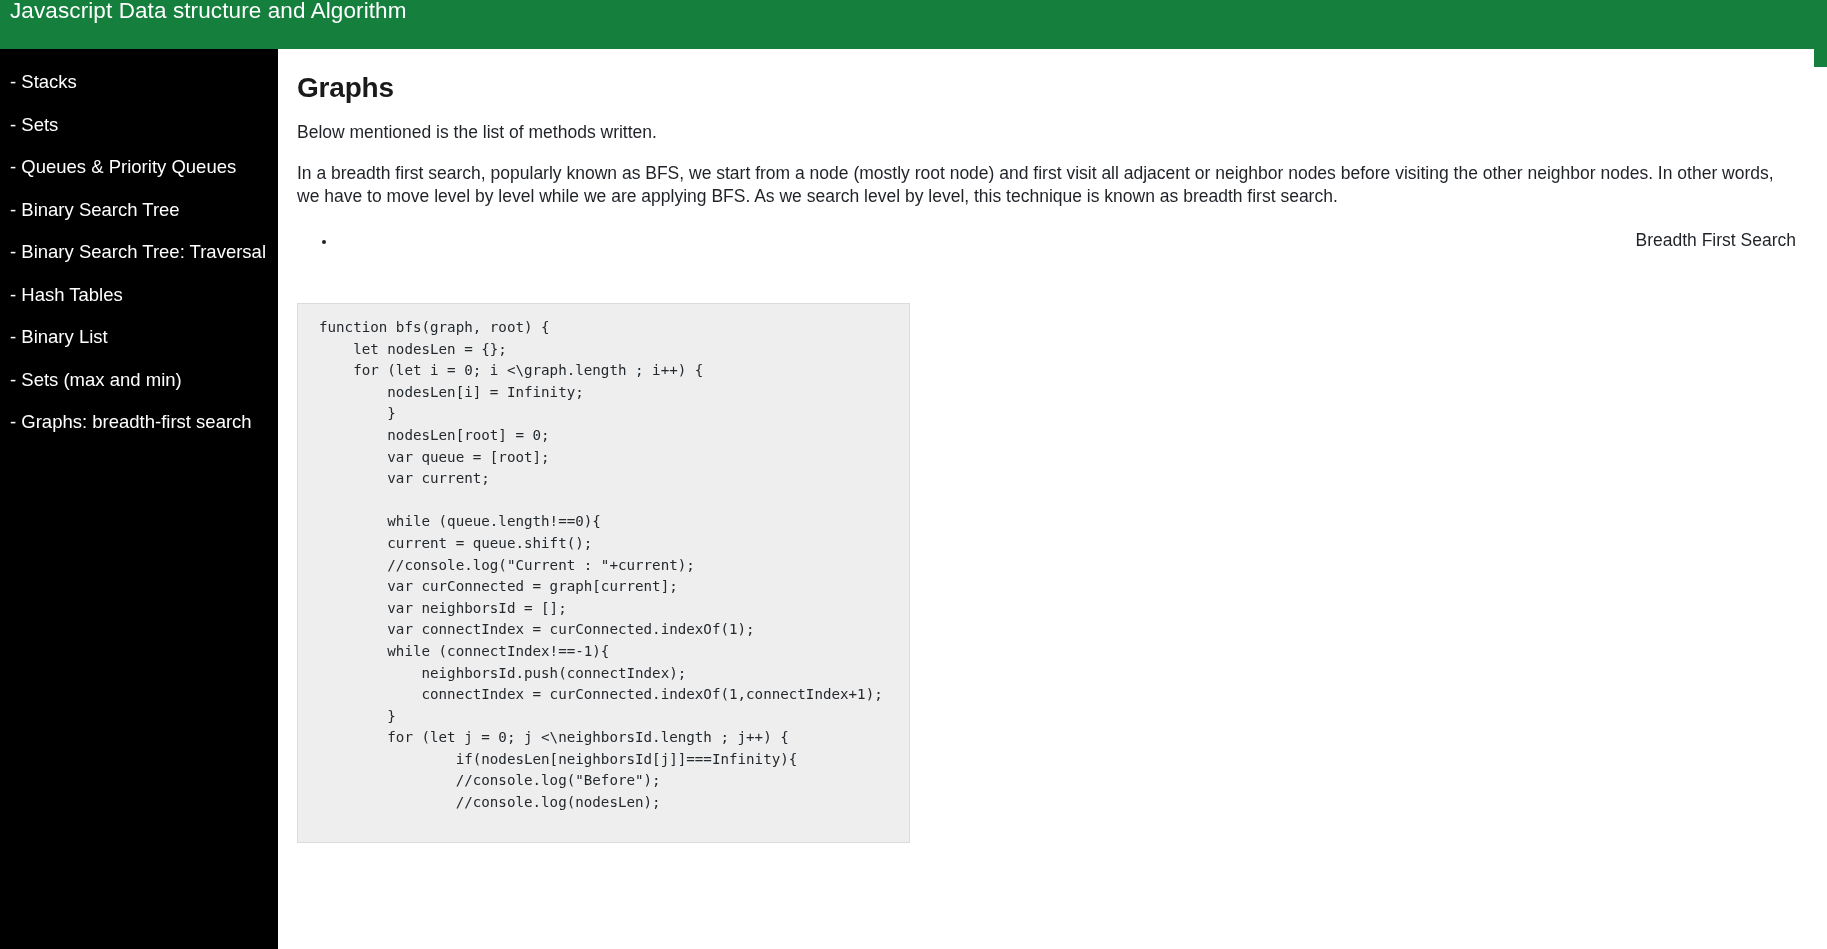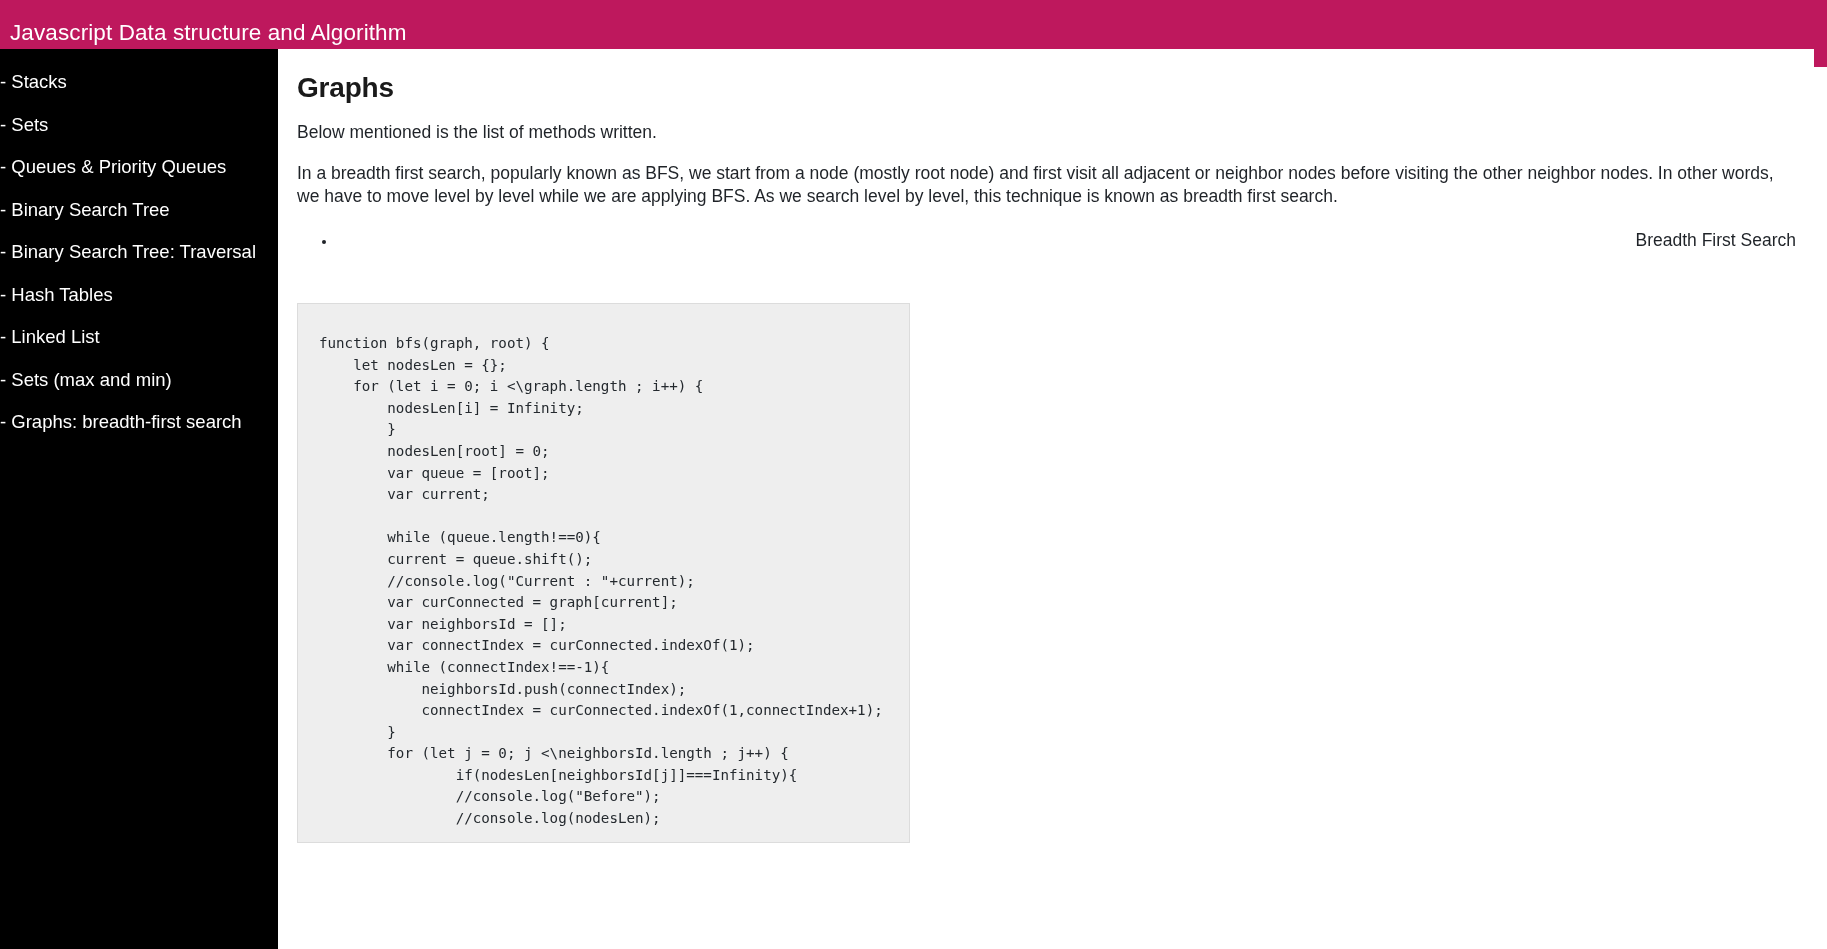--- a/index.html
+++ b/index.html
@@ -22,23 +22,22 @@
     overflow: hidden;
   }
 
   
   #site-header {
     position: absolute;
     top: 0;
     left: 0;
     width: 1827px;
     height: 67px;
-    background: #be185d;
+    background: #15803d;
     display: flex;
-    align-items: center;
   }
   #site-title {
     color: #ffffff;
     font-size: 22.5px;
     font-weight: 400;
     line-height: 1;
     padding-left: 10px;
     letter-spacing: 0.1px;
     white-space: nowrap;
   }
@@ -51,21 +50,21 @@
     width: 291px;
     height: 900px;
     background: #000000;
     padding-top: 24px;
   }
   .nav-item {
     display: block;
     color: #ffffff;
     font-size: 18.5px;
     line-height: 1;
-    padding: 0 0 0 0;
+    padding: 0 0 0 10px;
     margin-bottom: 19.5px;
     height: 23px;
     white-space: nowrap;
     text-decoration: none;
     cursor: pointer;
   }
   .nav-item:first-child { margin-top: 0; }
 
   
   #content {
@@ -109,21 +108,21 @@
     text-align: right;
   }
   .method-list li::marker { font-size: 14px; }
 
   
   #code-block {
     margin: 51px 0 0 0;
     width: 613px;
     background: #eeeeee;
     border: 1px solid #dcdcdc;
-    padding: 29px 0 0 0;
+    padding: 13px 0 0 0;
     overflow: hidden;
     height: 540px;
   }
   #code-block pre {
     margin: 0;
     padding: 0 0 0 21px;
     font-family: "DejaVu Sans Mono", "Liberation Mono", monospace;
     font-size: 14.2px;
     line-height: 21.6px;
     color: #24292e;
@@ -140,21 +139,21 @@
     <span id="site-title">Javascript Data structure and Algorithm</span>
   </header>
 
   <nav id="sidebar">
     <a class="nav-item">- Stacks</a>
     <a class="nav-item">- Sets</a>
     <a class="nav-item">- Queues &amp; Priority Queues</a>
     <a class="nav-item">- Binary Search Tree</a>
     <a class="nav-item">- Binary Search Tree: Traversal</a>
     <a class="nav-item">- Hash Tables</a>
-    <a class="nav-item">- Linked List</a>
+    <a class="nav-item">- Binary List</a>
     <a class="nav-item">- Sets (max and min)</a>
     <a class="nav-item">- Graphs: breadth-first search</a>
   </nav>
 
   <main id="content">
 
     <h1 id="page-title">Graphs</h1>
 
     <p class="body-para">Below mentioned is the list of methods written.</p>
 

